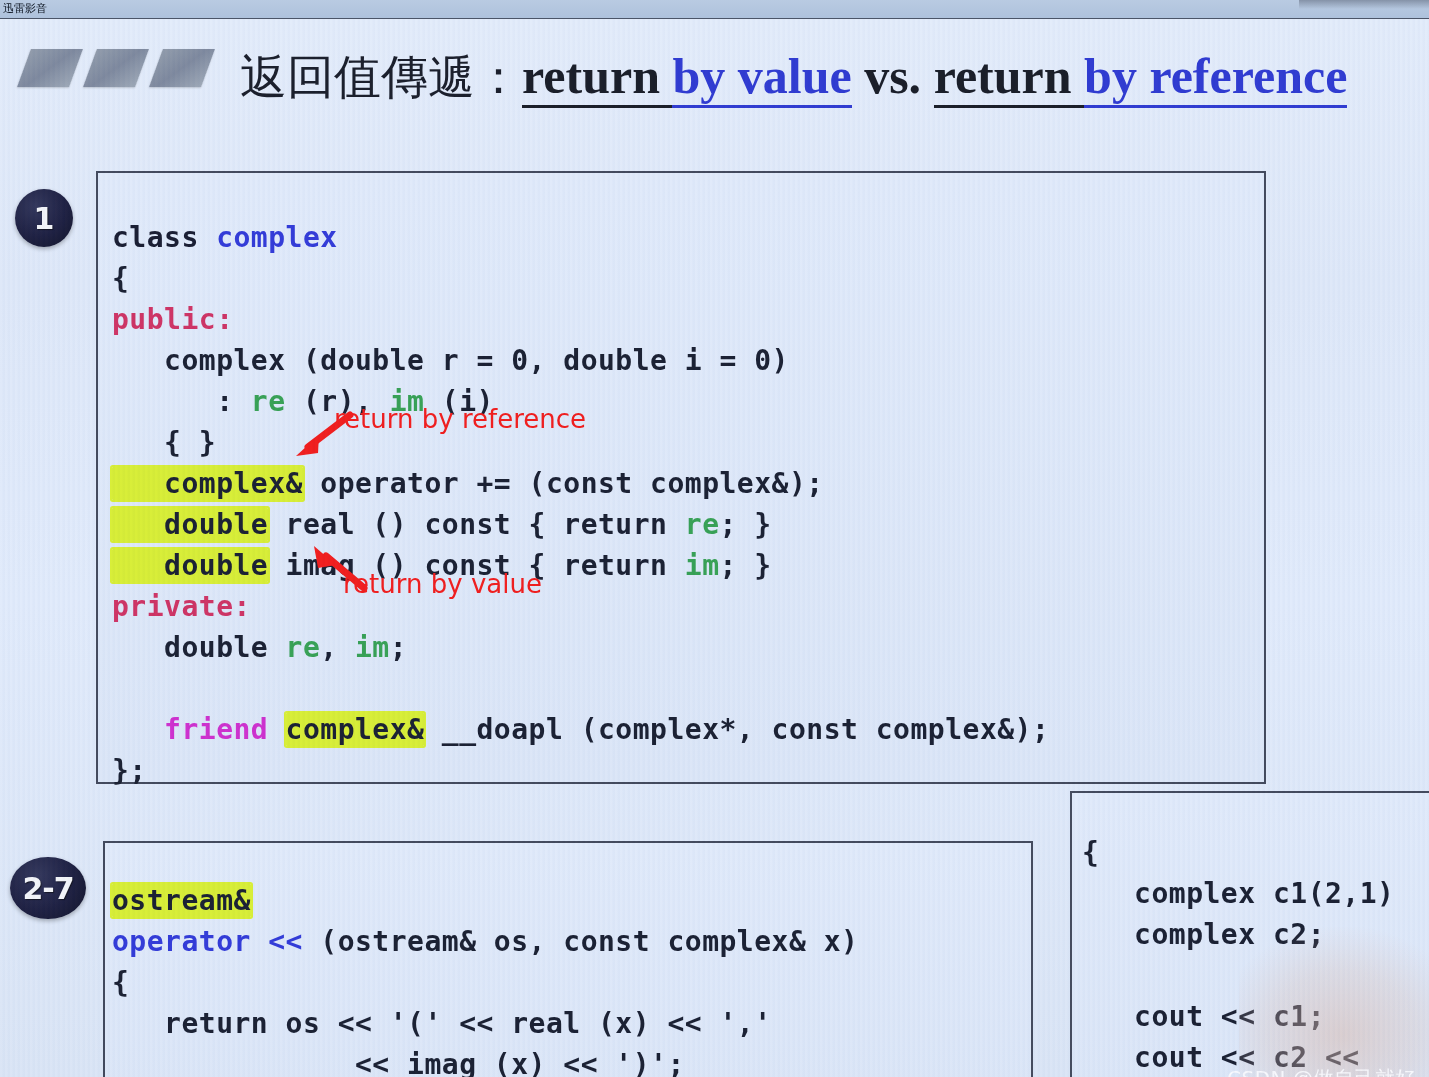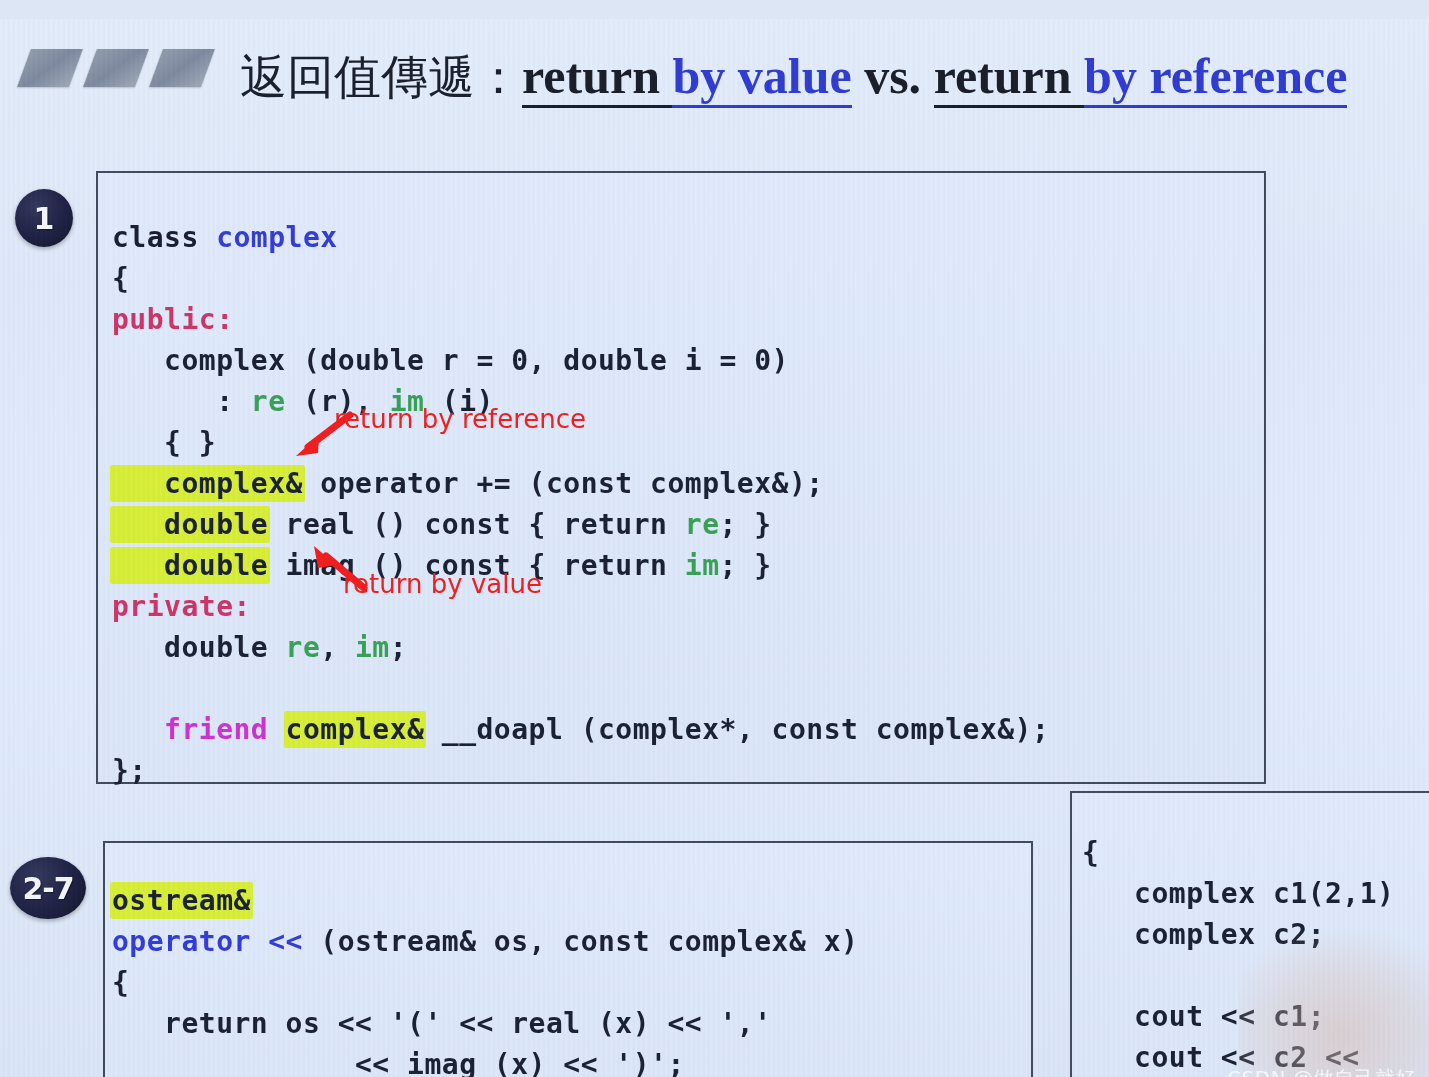--- a/index.html
+++ b/index.html
@@ -206,20 +206,24 @@
     width: 230px; height: 180px;
     background: radial-gradient(ellipse at 45% 60%, rgba(214,184,173,0.55) 0%, rgba(214,184,173,0.28) 42%, rgba(214,184,173,0) 72%);
     pointer-events: none;
   }
 </style>
 </head>
 <body>
 
 <div id="app">
 
+  <div class="titlebar">
+    <span class="titlebar-text">迅雷影音</span>
+    <span class="titlebar-shadow"></span>
+  </div>
 
   <div class="slide">
 
     <div class="deco-wrap">
       <div class="deco-bar b1"></div>
       <div class="deco-bar b2"></div>
       <div class="deco-bar b3"></div>
     </div>
 
     <div class="slide-title"><span class="title-cjk">返回值傳遞：</span><span class="t-black u-black">return </span><span class="t-blue u-blue">by value</span><span class="t-black"> vs. </span><span class="t-black u-black">return </span><span class="t-blue u-blue">by reference</span></div>

